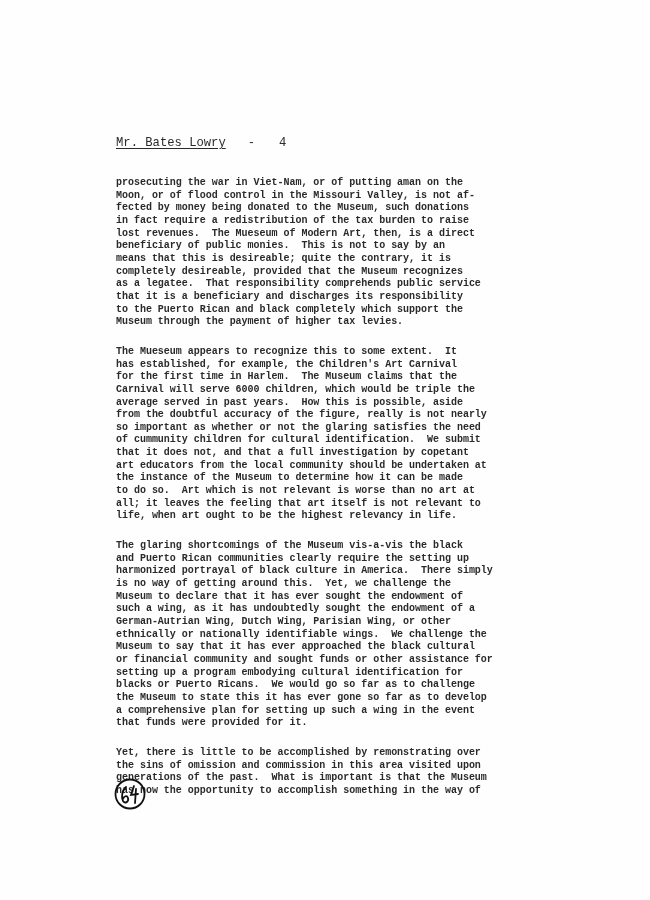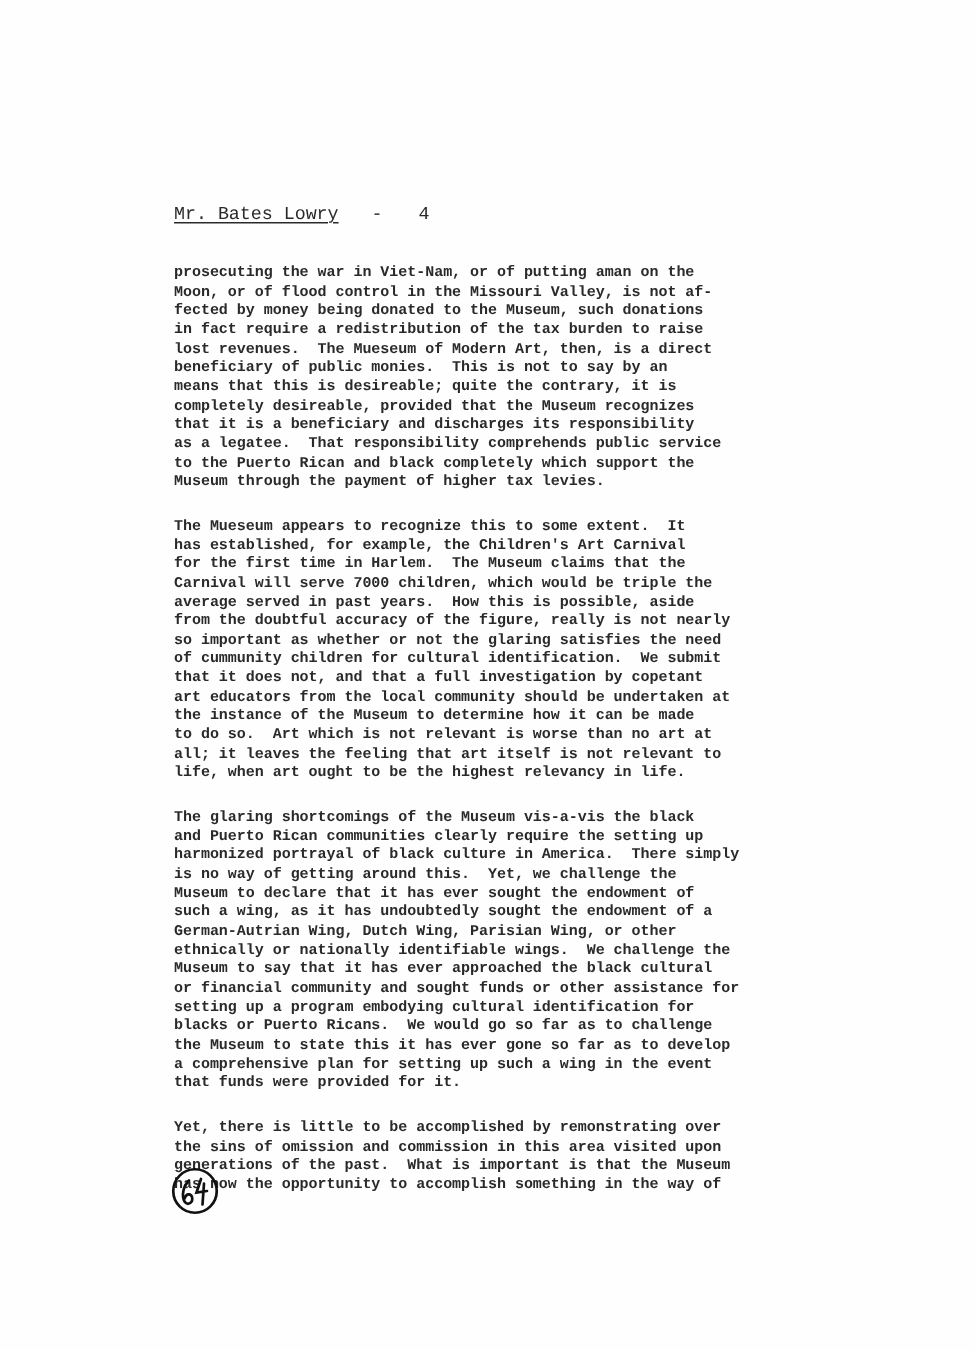--- a/index.html
+++ b/index.html
@@ -36,30 +36,30 @@
   <div class="body">
     <p class="para">
       <span class="line">prosecuting the war in Viet-Nam, or of putting aman on the</span>
       <span class="line">Moon, or of flood control in the Missouri Valley, is not af-</span>
       <span class="line">fected by money being donated to the Museum, such donations</span>
       <span class="line">in fact require a redistribution of the tax burden to raise</span>
       <span class="line">lost revenues.  The Mueseum of Modern Art, then, is a direct</span>
       <span class="line">beneficiary of public monies.  This is not to say by an</span>
       <span class="line">means that this is desireable; quite the contrary, it is</span>
       <span class="line">completely desireable, provided that the Museum recognizes</span>
+      <span class="line">as a legatee.  That responsibility comprehends public service</span>
       <span class="line">that it is a beneficiary and discharges its responsibility</span>
-      <span class="line">as a legatee.  That responsibility comprehends public service</span>
       <span class="line">to the Puerto Rican and black completely which support the</span>
       <span class="line">Museum through the payment of higher tax levies.</span>
     </p>
     <p class="para">
       <span class="line">The Mueseum appears to recognize this to some extent.  It</span>
       <span class="line">has established, for example, the Children's Art Carnival</span>
       <span class="line">for the first time in Harlem.  The Museum claims that the</span>
-      <span class="line">Carnival will serve 7000 children, which would be triple the</span>
+      <span class="line">Carnival will serve 6000 children, which would be triple the</span>
       <span class="line">average served in past years.  How this is possible, aside</span>
       <span class="line">from the doubtful accuracy of the figure, really is not nearly</span>
       <span class="line">so important as whether or not the glaring satisfies the need</span>
       <span class="line">of cummunity children for cultural identification.  We submit</span>
       <span class="line">that it does not, and that a full investigation by copetant</span>
       <span class="line">art educators from the local community should be undertaken at</span>
       <span class="line">the instance of the Museum to determine how it can be made</span>
       <span class="line">to do so.  Art which is not relevant is worse than no art at</span>
       <span class="line">all; it leaves the feeling that art itself is not relevant to</span>
       <span class="line">life, when art ought to be the highest relevancy in life.</span>

